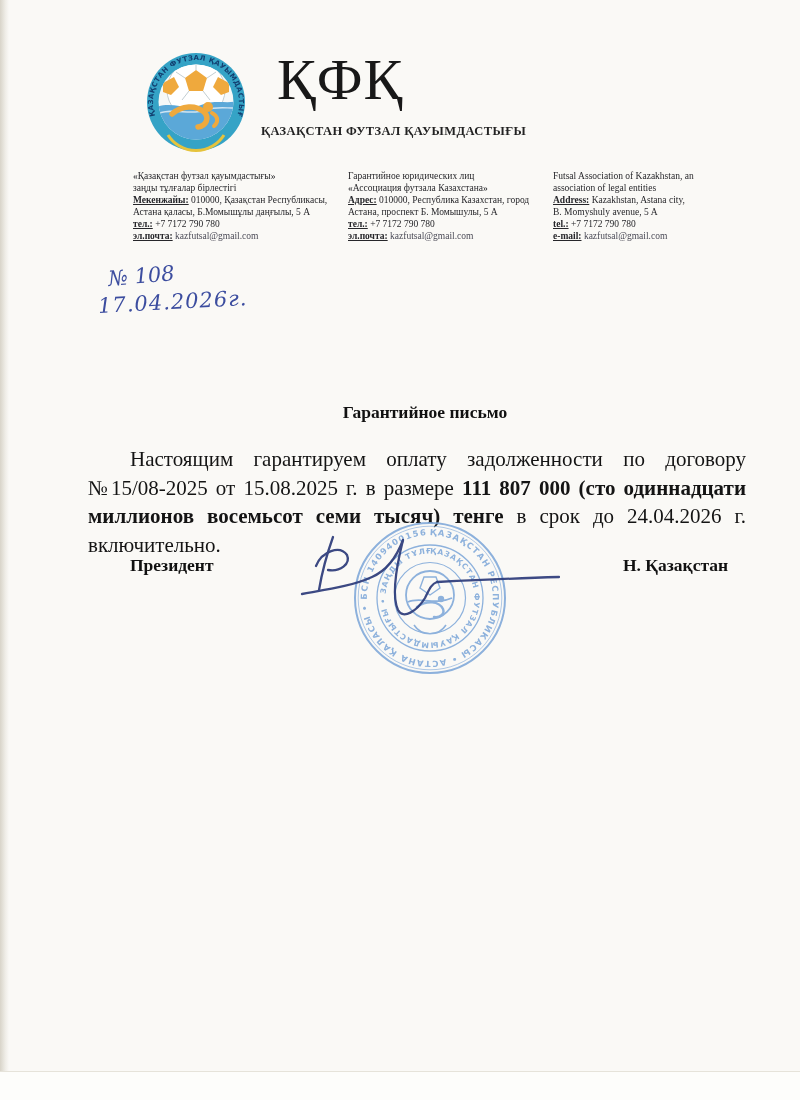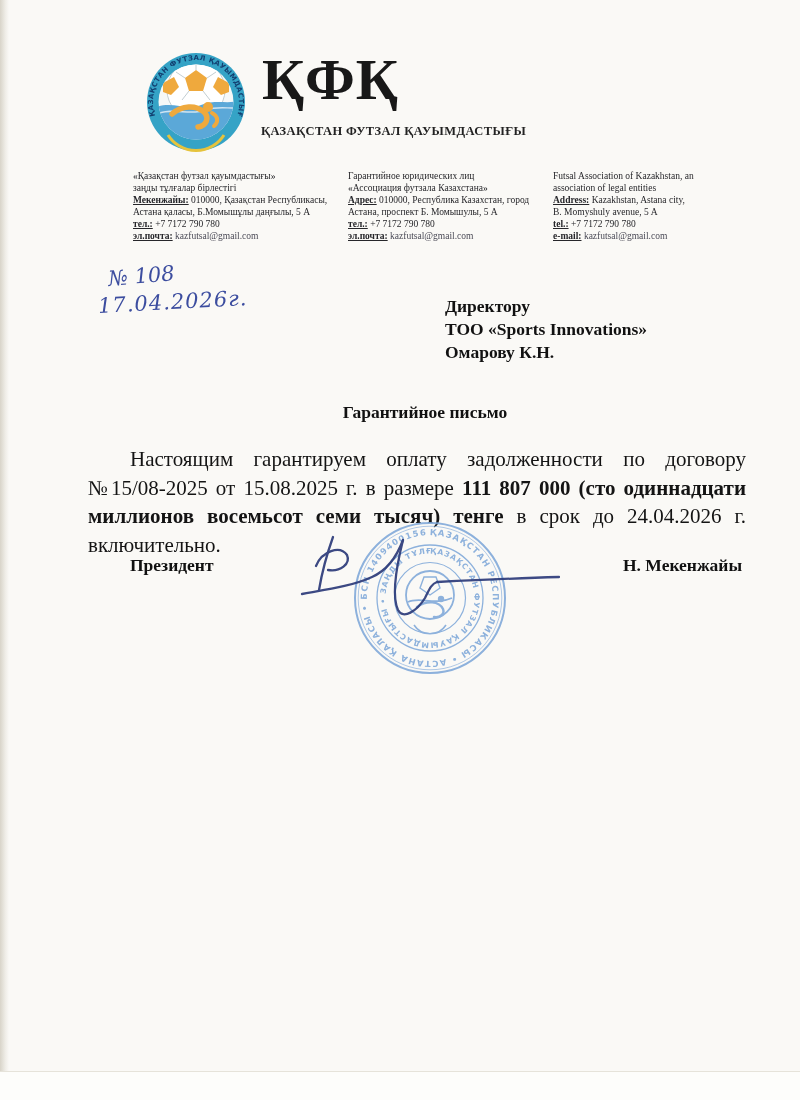--- a/index.html
+++ b/index.html
@@ -11,22 +11,22 @@
     overflow:hidden;
     font-family:"Liberation Serif","DejaVu Serif",serif;
     color:#1c1c1c;
   }
   .edge-left{position:absolute;left:0;top:0;width:9px;height:1100px;
     background:linear-gradient(90deg,#d8d4c9,#efede7 60%,rgba(250,249,246,0));}
   .edge-bottom{position:absolute;left:0;top:1071px;width:800px;height:29px;
     background:#fdfdfb;border-top:1px solid #e6e3da;}
   
   .logo-svg{position:absolute;left:146px;top:50px;width:100px;height:104px;}
-  .brand-initials{position:absolute;left:262px;top:50px;width:140px;
-    font-size:58px;font-weight:bold;color:#181818;line-height:1.05;letter-spacing:1px;}
+  .brand-initials{position:absolute;left:277px;top:50px;width:140px;
+    font-size:58px;font-weight:normal;color:#181818;line-height:1.05;letter-spacing:1px;}
   .brand-subtitle{position:absolute;left:261px;top:124px;
     font-size:12.5px;font-weight:bold;color:#232323;letter-spacing:.4px;white-space:nowrap;}
   
   .col{position:absolute;top:170px;font-size:9.5px;line-height:12px;color:#26262a;}
   .col-1{left:133px;width:205px;}
   .col-2{left:348px;width:195px;}
   .col-3{left:553px;width:170px;}
   .col .lbl{font-weight:bold;text-decoration:underline;}
   .col a.email{color:#4a4a56;}
   
@@ -109,32 +109,27 @@
     <div>association of legal entities</div>
     <div><span class="lbl">Address:</span><span> Kazakhstan, Astana city,</span></div>
     <div>B. Momyshuly avenue, 5 A</div>
     <div><span class="lbl">tel.:</span><span> +7 7172 790 780</span></div>
     <div><span class="lbl">e-mail:</span> <a class="email">kazfutsal@gmail.com</a></div>
   </div>
 
   <div class="hand hand-number">№ 108</div>
   <div class="hand hand-date">17.04.2026г.</div>
 
-  <div class="recipient">
-    <div>Директору</div>
-    <div>ТОО «Sports Innovations»</div>
-    <div>Омарову К.Н.</div>
-  </div>
 
   <h1 class="doc-title">Гарантийное письмо</h1>
 
   <p class="body-par"><span>Настоящим гарантируем оплату задолженности по договору №15/08-2025 от 15.08.2025 г. в размере </span><b>111 807 000 (сто одиннадцати миллионов восемьсот семи тысяч) тенге</b><span> в срок до 24.04.2026 г. включительно.</span></p>
 
   <div class="sig-role">Президент</div>
-  <div class="sig-name">Н. Мекенжайы</div>
+  <div class="sig-name">Н. Қазақстан</div>
 
   <svg class="overlay" viewBox="0 0 800 1100">
     <defs>
       <path id="stampOuterArc" d="M 0,-63 A 63 63 0 1 1 -0.15,-63"></path>
       <path id="stampInnerArc" d="M 0,-44.5 A 44.5 44.5 0 1 1 -0.15,-44.5"></path>
     </defs>
     <g class="stamp-blur" transform="translate(430,598)" fill="none" stroke="#7aa5d8" opacity="0.85">
       <circle r="75" stroke-width="2"></circle>
       <circle r="71.8" stroke-width="0.7"></circle>
       <circle r="53" stroke-width="1.3"></circle>

